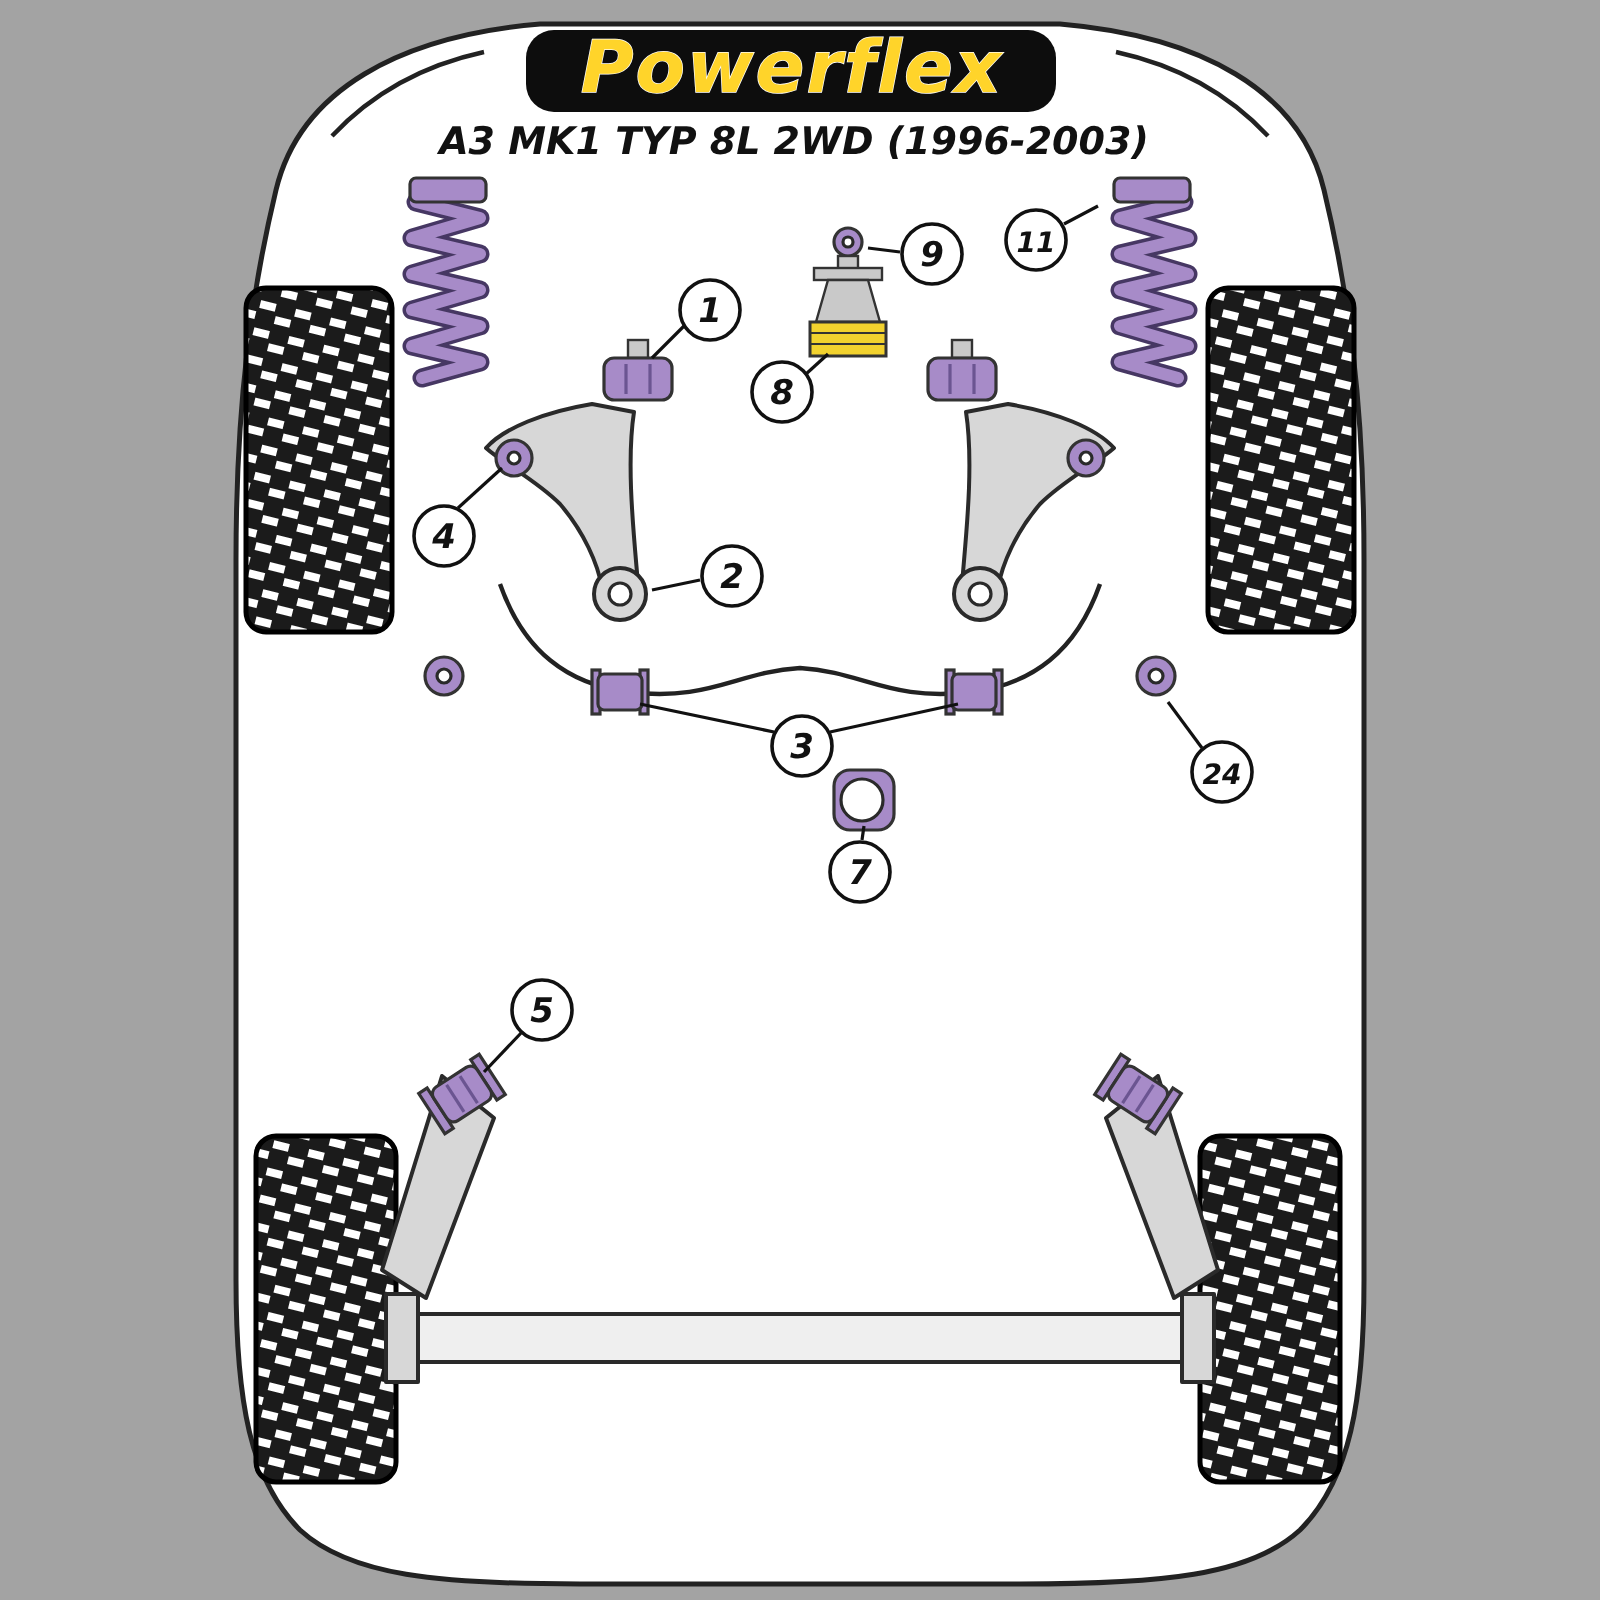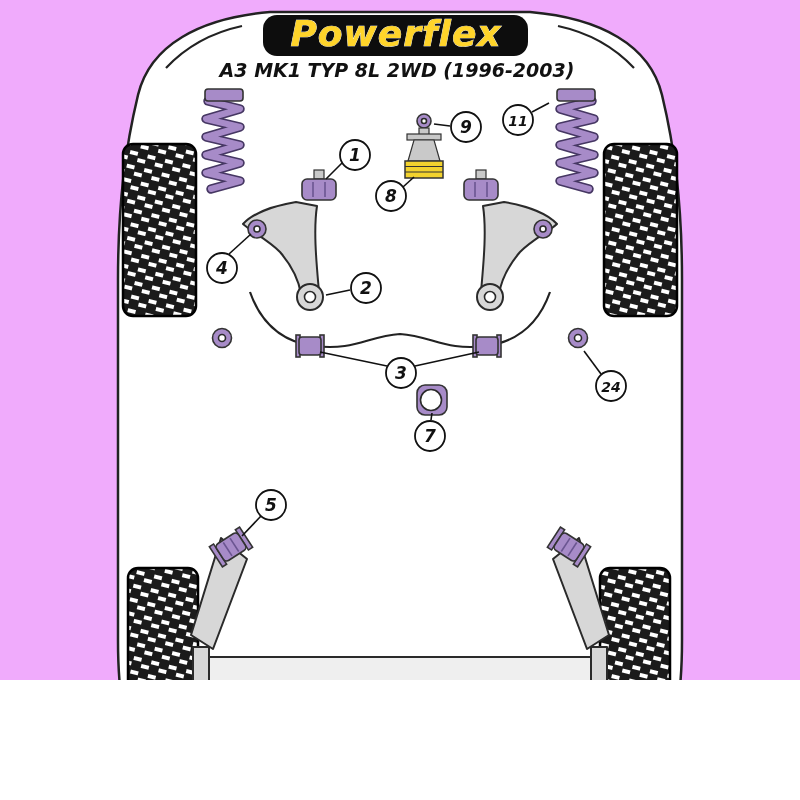--- a/index.html
+++ b/index.html
@@ -1,16 +1,16 @@
 <!DOCTYPE html>
 <html style="--purple: #a78bc8; --purple-dark: #6b5591; --yellow: #f2d22e; --logo-text: #ffd42a;"><head>
 <meta charset="utf-8">
 <style>
   html,body{margin:0;padding:0;background:#fff;}
-  .stage{position:relative;width:800px;height:680px;background:#f0abfc;overflow:hidden;
+  .stage{position:relative;width:800px;height:800px;background:#a3a3a3;overflow:hidden;
          font-family:"Liberation Sans",sans-serif;}
   svg{position:absolute;inset:0;}
   .outline{fill:#ffffff;stroke:#222;stroke-width:2.5;}
   .bodyline{fill:none;stroke:#222;stroke-width:2.2;}
   .tire{fill:url(#tread);stroke:#000;stroke-width:2.5;}
   .part{fill:#d7d7d7;stroke:#2a2a2a;stroke-width:2;stroke-linejoin:round;}
   .part-light{fill:#efefef;stroke:#2a2a2a;stroke-width:2;}
   .pf{fill:var(--purple);stroke:#333;stroke-width:1.6;}
   .pf-rib{stroke:var(--purple-dark);stroke-width:1.6;}
   .coil-back{fill:none;stroke:#463763;stroke-width:9.5;stroke-linejoin:round;stroke-linecap:round;}

